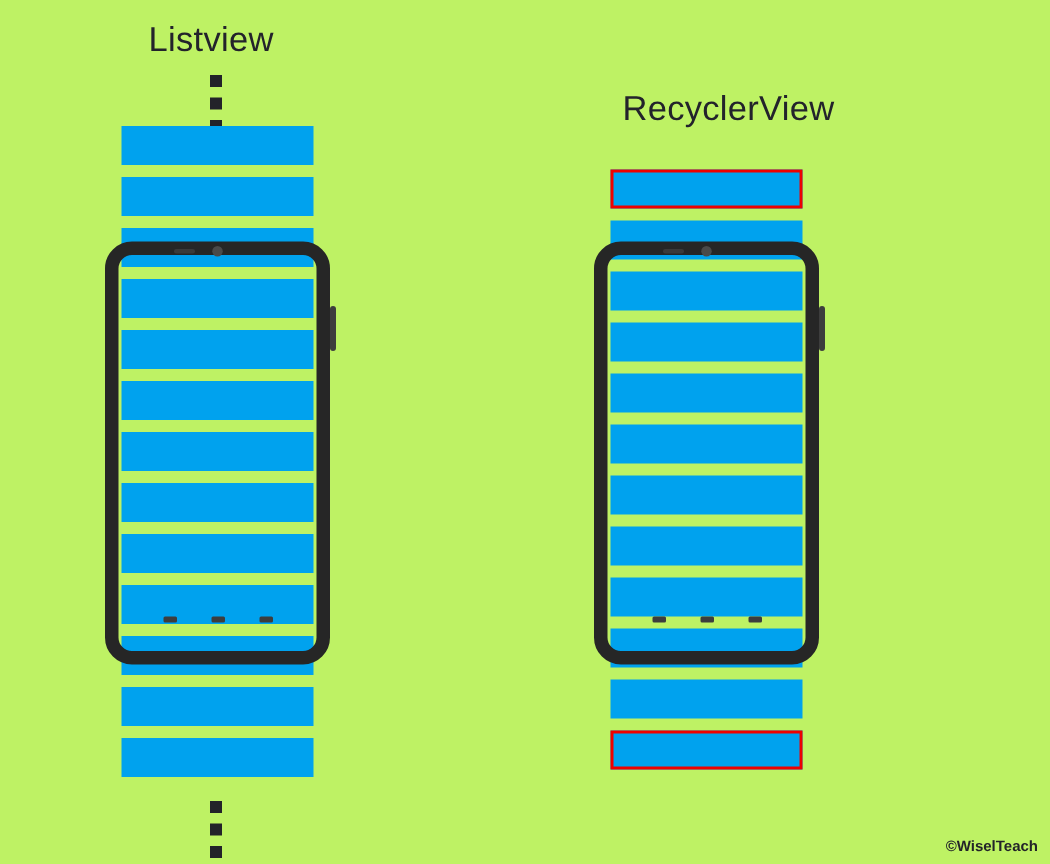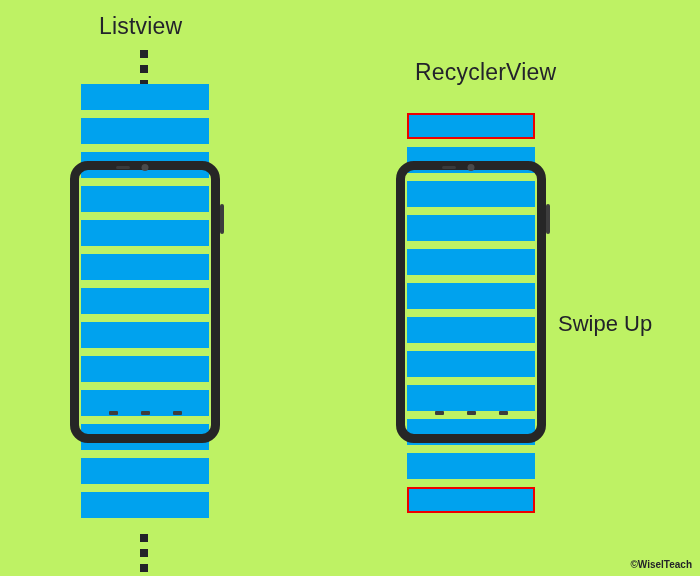--- a/index.html
+++ b/index.html
@@ -222,17 +222,16 @@
     <span class="speaker"></span>
     <span class="cam"></span>
     <span class="sidebtn"></span>
     <span class="navbar">
       <i></i>
       <i></i>
       <i></i>
     </span>
   </div>
 
-  <div class="side-label">Swipe Up</div>
 
   <div class="watermark">©WiselTeach</div>
 
 </div>
 
 </body></html>

